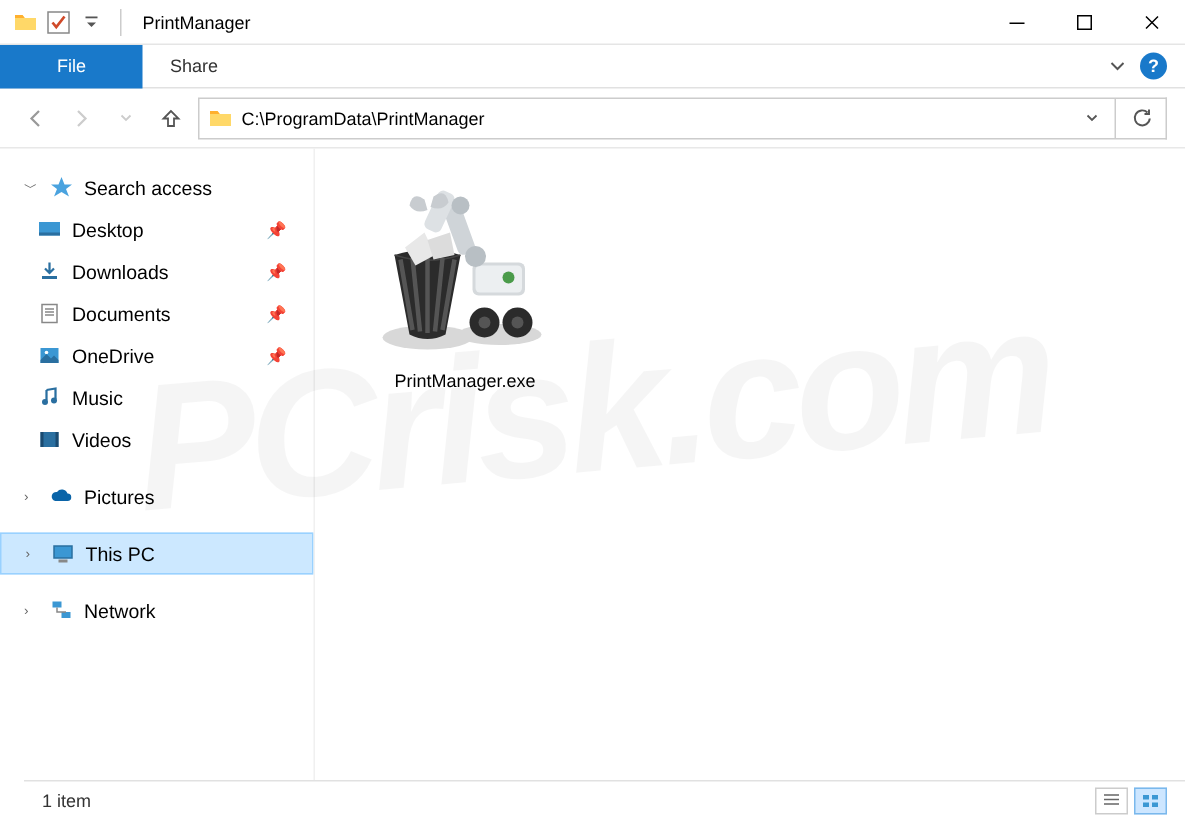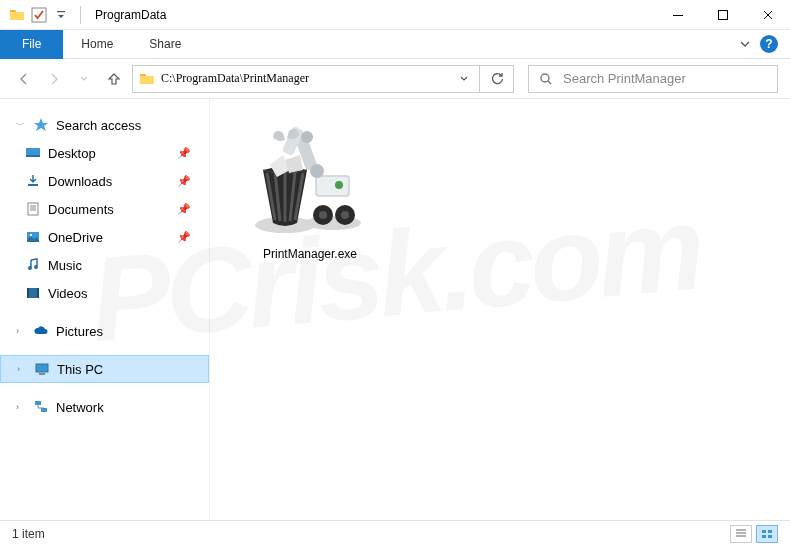--- a/index.html
+++ b/index.html
@@ -9,32 +9,32 @@
 .titlebar { height: 30px; background: #fff; display: flex; align-items: center; border-bottom: 1px solid #e5e5e5; }
 .titlebar-left { display: flex; align-items: center; gap: 4px; padding-left: 8px; }
 .tb-icon { width: 18px; height: 18px; display: inline-flex; align-items: center; justify-content: center; }
 .tb-sep { width: 1px; height: 18px; background: #ccc; margin: 0 6px; }
 .tb-title { font-size: 12px; color: #000; margin-left: 4px; }
 .titlebar-right { margin-left: auto; display: flex; }
 .win-btn { width: 45px; height: 30px; display: flex; align-items: center; justify-content: center; }
 
 
 .ribbon { height: 29px; background: #fff; display: flex; align-items: center; border-bottom: 1px solid #e1e1e1; }
-.ribbon-file { height: 29px; background: #1979ca; color: #fff; font-size: 12px; padding: 0 22px; display: flex; align-items: center; }
+.ribbon-file { height: 29px; background: #1979ca; color: #fff; font-size: 12px; padding: 0 38px; display: flex; align-items: center; }
 .ribbon-tab { font-size: 12px; color: #333; padding: 0 18px; height: 29px; display: flex; align-items: center; }
 .ribbon-right { margin-left: auto; display: flex; align-items: center; gap: 8px; padding-right: 12px; }
 .help-circle { width: 18px; height: 18px; border-radius: 50%; background: #1979ca; color: #fff; font-size: 12px; display: flex; align-items: center; justify-content: center; font-weight: bold; }
 
 
 .navrow { height: 40px; display: flex; align-items: center; padding: 5px 12px; gap: 6px; border-bottom: 1px solid #e8e8e8; }
 .nav-btn { width: 24px; height: 24px; display: flex; align-items: center; justify-content: center; color: #888; }
 .nav-btn.disabled { color: #ccc; }
 .address-bar { flex: 1; height: 28px; border: 1px solid #ccc; display: flex; align-items: center; padding: 0 6px; font-size: 12px; background: #fff; }
 .address-bar .folder-ic { margin-right: 6px; }
-.address-text { flex: 1; color: #000; font-family: Liberation Serif, serif; }
+.address-text { flex: 1; color: #000; }
 .address-drop { color: #666; padding: 0 4px; }
 .refresh-btn { width: 34px; height: 28px; border: 1px solid #ccc; border-left: none; display: flex; align-items: center; justify-content: center; color: #555; }
 .search-box { width: 250px; height: 28px; border: 1px solid #ccc; display: flex; align-items: center; padding: 0 10px; font-size: 13px; color: #888; margin-left: 8px; }
 .search-box .sicon { margin-right: 10px; color: #5a5a5a; }
 
 
 .main { display: flex; height: calc(100% - 30px - 29px - 40px - 26px); }
 .sidebar { width: 210px; border-right: 1px solid #f0f0f0; padding-top: 12px; font-size: 13px; overflow-y: auto; }
 .side-item { height: 28px; display: flex; align-items: center; padding-left: 24px; gap: 6px; color: #000; }
 .side-item.root { padding-left: 16px; }
@@ -44,21 +44,21 @@
 .side-item .pin { margin-left: auto; margin-right: 18px; color: #888; font-size: 11px; }
 .side-spacer { height: 10px; }
 .side-icon { width: 18px; display: inline-flex; justify-content: center; }
 
 .content { flex: 1; padding: 16px 20px; position: relative; }
 .file-item { width: 160px; display: flex; flex-direction: column; align-items: center; gap: 2px; cursor: default; }
 .file-thumb { width: 130px; height: 130px; display: flex; align-items: center; justify-content: center; }
 .file-label { font-size: 12px; color: #000; text-align: center; }
 
 
-.statusbar { position: absolute; bottom: 0; left: 0; right: 0; height: 26px; border-top: 1px solid #e1e1e1; display: flex; align-items: center; font-size: 12px; padding: 0 12px; background: #fff; gap: 24px; }
+.statusbar { position: absolute; bottom: 0; left: 16px; right: 0; height: 26px; border-top: 1px solid #e1e1e1; display: flex; align-items: center; font-size: 12px; padding: 0 12px; background: #fff; gap: 24px; }
 .status-text { color: #333; }
 .status-right { margin-left: auto; display: flex; gap: 4px; }
 .view-toggle { width: 22px; height: 18px; border: 1px solid #ccc; display: flex; align-items: center; justify-content: center; }
 .view-toggle.active { background: #cde6ff; border-color: #7ab8ec; }
 
 
 .watermark { position: absolute; top: 50%; left: 50%; transform: translate(-50%, -50%) rotate(-5deg); font-size: 120px; font-weight: 700; color: rgba(0,0,0,0.04); letter-spacing: -5px; white-space: nowrap; pointer-events: none; font-style: italic; }
 
 svg { display: block; }
 </style>
@@ -79,21 +79,21 @@
           <path d="M4 8l2.5 3L12 4" stroke="#d04a2a" stroke-width="1.8" fill="none"></path>
         </svg>
     </span>
     <span class="tb-icon">
       <svg width="10" height="16" viewBox="0 0 10 16">
           <rect x="1" y="4" width="8" height="1.2" fill="#555"></rect>
           <path d="M2 8l3 3 3-3z" fill="#555"></path>
         </svg>
     </span>
     <span class="tb-sep"></span>
-    <span class="tb-title">ProgramData</span>
+    <span class="tb-title">PrintManager</span>
   </div>
   <div class="titlebar-right">
     <div class="win-btn">
       <svg width="12" height="12" viewBox="0 0 12 12">
           <rect x="1" y="6" width="10" height="1" fill="#000"></rect>
         </svg>
     </div>
     <div class="win-btn">
       <svg width="12" height="12" viewBox="0 0 12 12">
           <rect x="1.5" y="1.5" width="9" height="9" fill="none" stroke="#000"></rect>
@@ -102,21 +102,20 @@
     <div class="win-btn">
       <svg width="12" height="12" viewBox="0 0 12 12">
           <path d="M2 2l8 8M10 2l-8 8" stroke="#000" stroke-width="1"></path>
         </svg>
     </div>
   </div>
 </div>
 
 <div class="ribbon">
   <div class="ribbon-file">File</div>
-  <div class="ribbon-tab">Home</div>
   <div class="ribbon-tab">Share</div>
   <div class="ribbon-right">
     <span>
       <svg width="14" height="14" viewBox="0 0 14 14">
           <path d="M3 5l4 4 4-4" stroke="#555" fill="none" stroke-width="1.3"></path>
         </svg>
     </span>
     <span class="help-circle">?</span>
   </div>
 </div>
@@ -156,29 +155,20 @@
             <path d="M2 3l3 3 3-3" stroke="#555" fill="none" stroke-width="1.2"></path>
           </svg>
       </span>
     </div>
     <div class="refresh-btn">
       <svg width="14" height="14" viewBox="0 0 14 14">
           <path d="M11 3a5 5 0 1 0 1.5 4" stroke="#555" fill="none" stroke-width="1.3"></path>
           <path d="M12 1v3H9" stroke="#555" fill="none" stroke-width="1.3"></path>
         </svg>
     </div>
-  </div>
-  <div class="search-box">
-    <span class="sicon">
-      <svg width="14" height="14" viewBox="0 0 14 14">
-          <circle cx="6" cy="6" r="4" stroke="#777" fill="none" stroke-width="1.4"></circle>
-          <path d="M9 9l3 3" stroke="#777" stroke-width="1.4"></path>
-        </svg>
-    </span>
-    <span>Search PrintManager</span>
   </div>
 </div>
 
 <div class="main">
   <div class="sidebar">
     <div class="side-item root">
       <span class="exp">﹀</span>
       <span class="side-icon">
         <svg width="16" height="16" viewBox="0 0 16 16">
             <path fill="#4aa3df" d="M8 1l2 5h5l-4 3 2 5-5-3-5 3 2-5-4-3h5z"></path>

